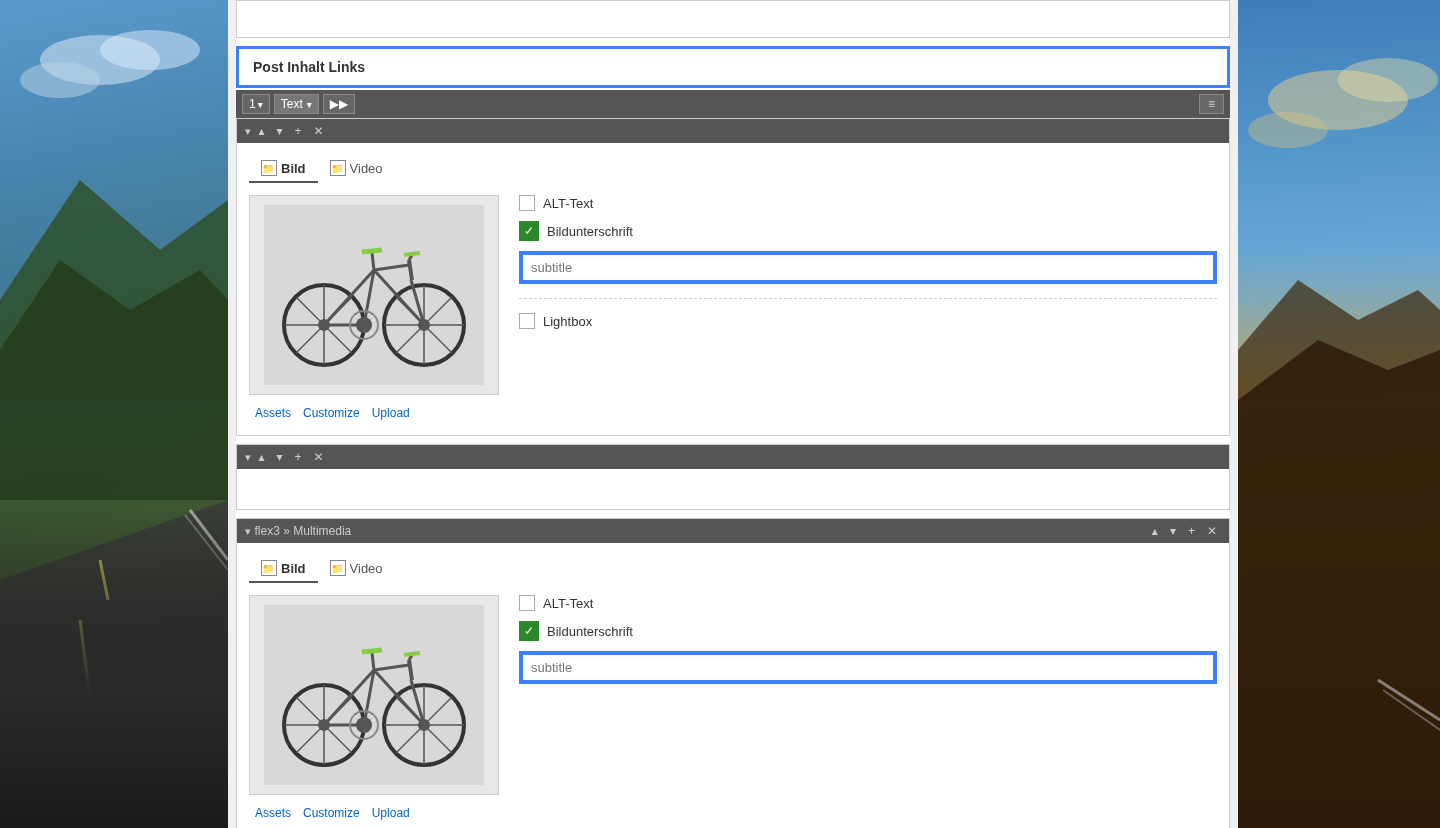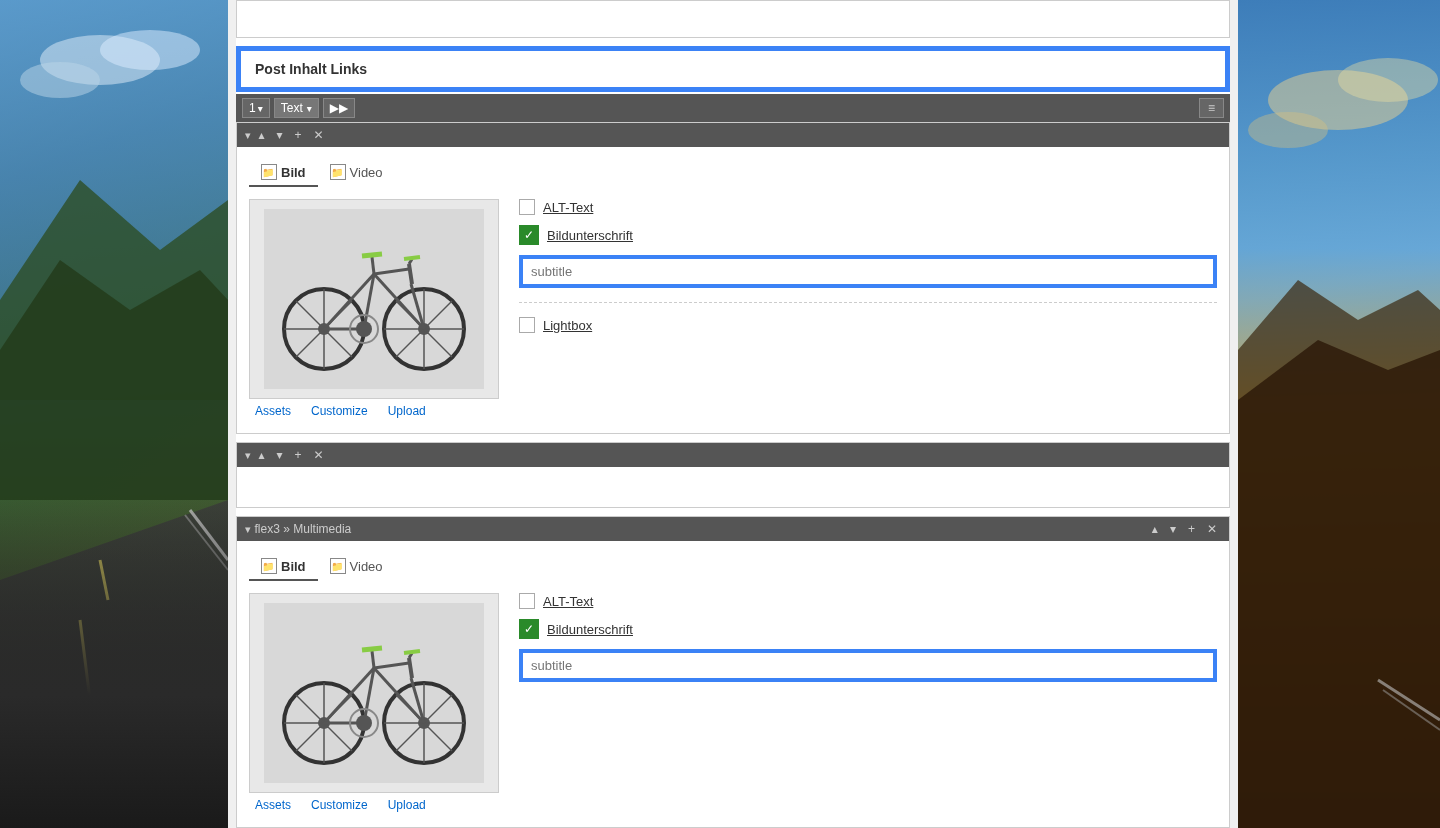--- a/index.html
+++ b/index.html
@@ -71,21 +71,21 @@
       margin: 0 0 8px 0;
     }
 
     
     .section-header {
       background: #fff;
       padding: 10px 14px;
       font-size: 14px;
       font-weight: bold;
       color: #333;
-      border: 5px solid #3b82f6;
+      border: 3px solid #3b82f6;
       margin-bottom: 2px;
     }
 
     
     .toolbar-row {
       background: #555;
       display: flex;
       align-items: center;
       padding: 4px 6px;
       gap: 4px;
@@ -229,22 +229,22 @@
     }
 
     
     .bike-svg {
       width: 220px;
       height: 180px;
     }
 
     .image-actions {
       display: flex;
-      gap: 8px;
-      margin-top: 2px;
+      gap: 0;
+      margin-top: 8px;
     }
 
     .image-action-btn {
       color: #0066cc;
       font-size: 12px;
       cursor: pointer;
       padding: 3px 6px;
       text-decoration: none;
       background: none;
       border: none;
@@ -280,21 +280,20 @@
       display: flex;
       align-items: center;
       justify-content: center;
       color: #fff;
       font-size: 12px;
     }
 
     .option-label {
       font-size: 13px;
       color: #333;
-      text-decoration: underline;
     }
 
     .subtitle-input {
       border: 4px solid #3b82f6;
       padding: 5px 8px;
       font-size: 13px;
       color: #999;
       width: 100%;
     }
 

